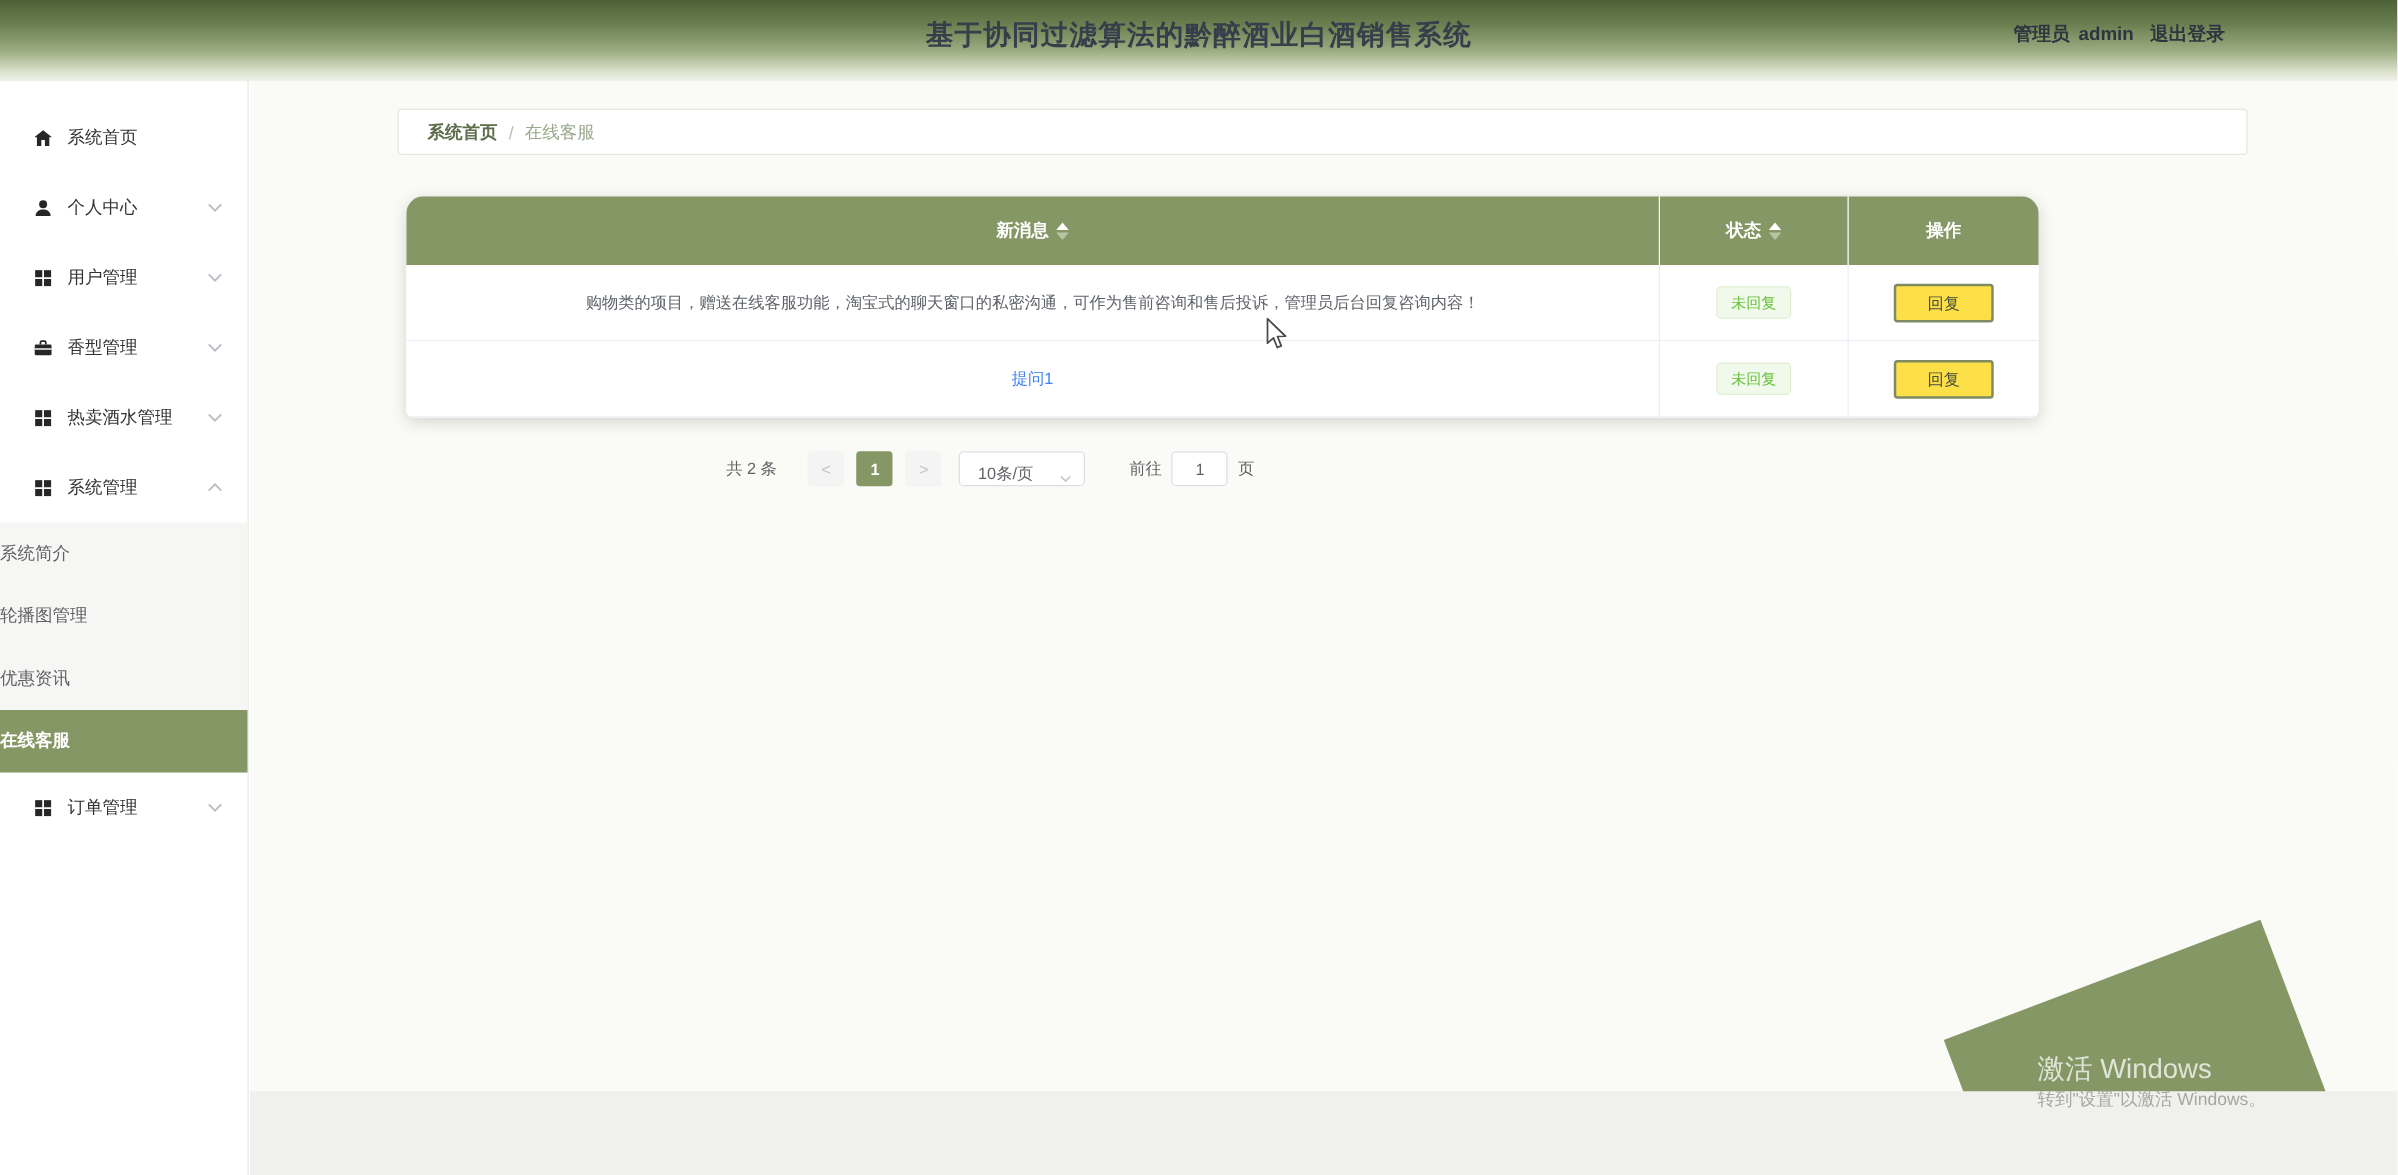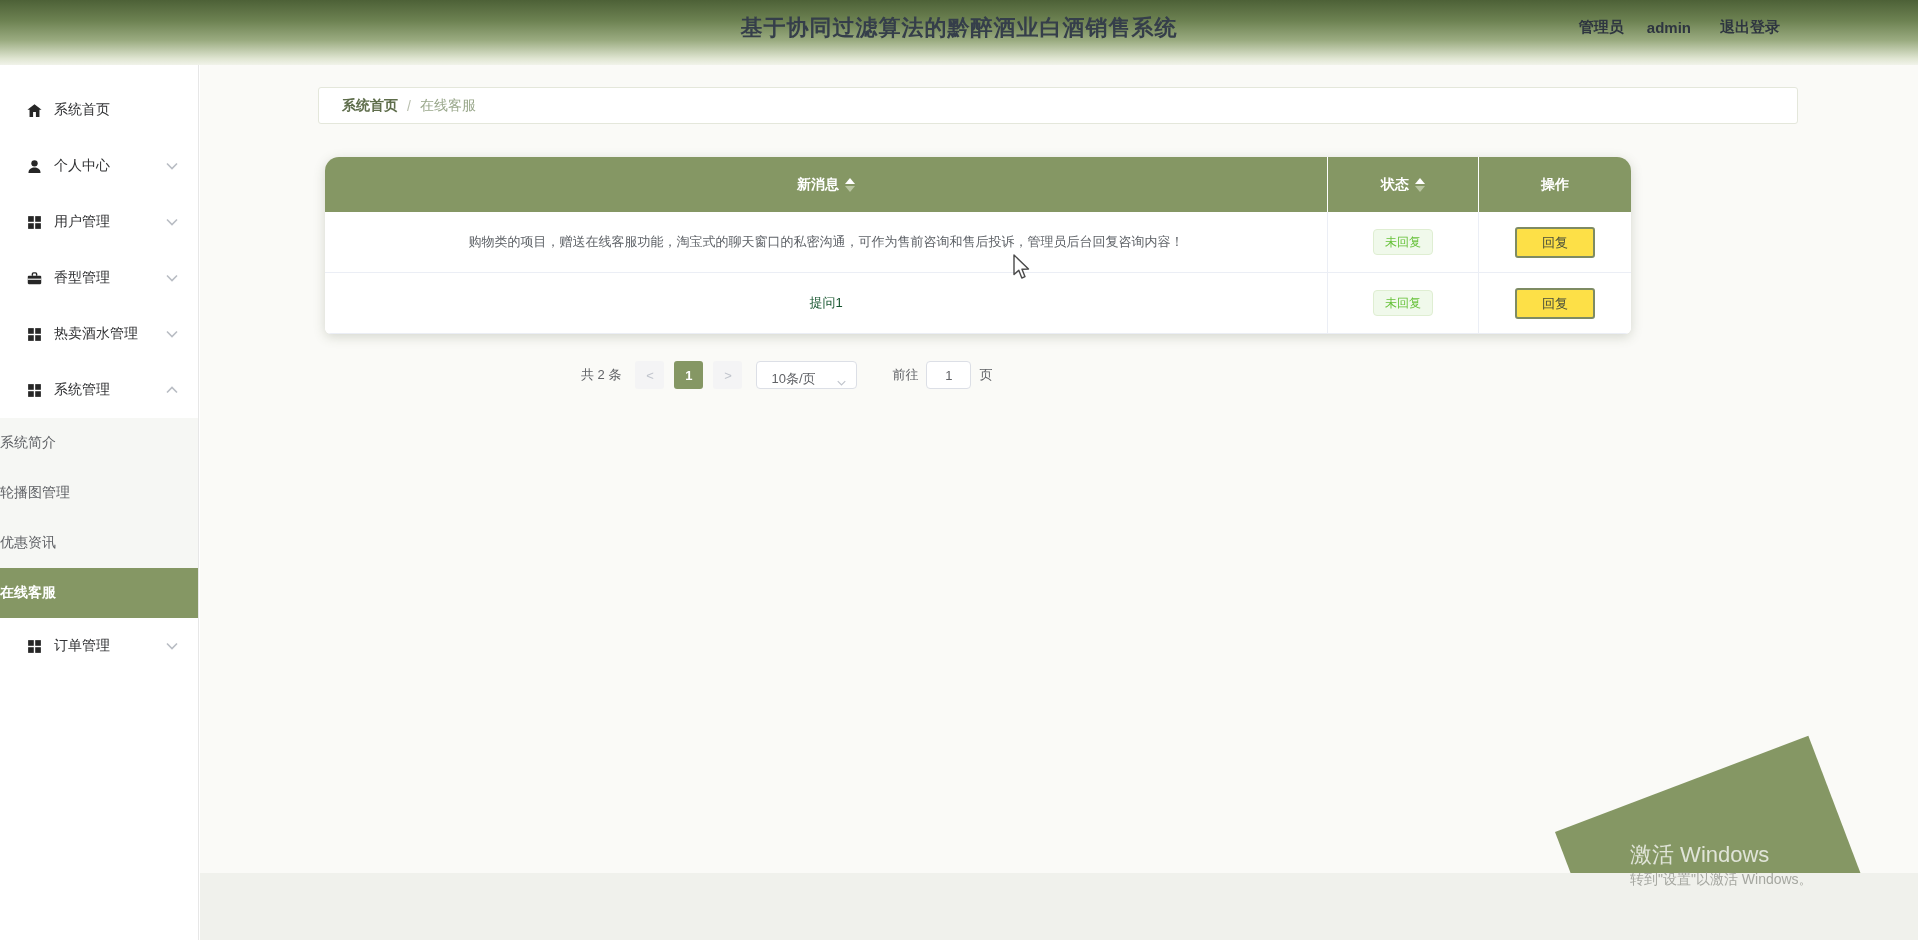--- a/index.html
+++ b/index.html
@@ -12,21 +12,21 @@
     background:linear-gradient(180deg,#4d6137 0%,#6d8252 32%,#9aab80 62%,#dfe5d1 90%,#f1f3ea 100%);
     z-index:5;
   }
   .header-title {
     position:absolute; left:0; right:0; top:0; height:55px;
     display:flex; align-items:center; justify-content:center;
     font-size:22px; font-weight:bold; color:#353e4a; letter-spacing:1px;
   }
   .header-user {
     position:absolute; right:138px; top:0; height:55px;
-    display:flex; align-items:center; gap:23px;
+    display:flex; align-items:center; gap:7px;
     font-size:15px; font-weight:bold; color:#2e3540;
   }
   .header-user .logout { margin-left:6px; cursor:pointer; }
 
   
   .sidebar {
     position:absolute; left:0; top:55px; width:199px; bottom:0;
     background:#fff; border-right:1px solid #e7e7e7; padding-top:27px; z-index:4;
   }
   .menu-item {
@@ -74,38 +74,38 @@
 
   .t-row { display:flex; height:61px; border-bottom:1px solid #ebeef5; background:#fff; }
   .t-cell {
     display:flex; align-items:center; justify-content:center;
     font-size:13px; text-align:center; padding:0 10px;
   }
   .t-cell.c1 { width:1003px; border-right:1px solid #ebeef5; }
   .t-cell.c2 { width:151px;  border-right:1px solid #ebeef5; }
   .t-cell.c3 { width:152px; }
   .msg-dark  { color:#5f6368; }
-  .msg-light { color:#14532d; }
+  .msg-light { color:#3b82f6; }
 
   .status-badge {
     background:#f0f9eb; border:1px solid #dfeed2; color:#67c23a;
     font-size:12px; padding:6px 11px; border-radius:4px; line-height:1;
   }
   .reply-btn {
     background:#fde047; border:2px solid #7e8b63; border-radius:3px;
     color:#474d3b; font-size:13px; padding:7px 25px; cursor:pointer; line-height:1;
     font-family:inherit;
   }
 
   
   .pagination {
     position:absolute; left:381px; top:306px; height:28px;
     display:flex; align-items:center; font-size:13px; color:#606266;
   }
-  .pg-total { margin-right:9px; }
+  .pg-total { margin-right:20px; }
   .pg-btn {
     width:29px; height:28px; border-radius:3px; background:#f4f4f5;
     display:flex; align-items:center; justify-content:center; margin:0 5px; cursor:pointer;
   }
   .pg-arrow { color:#c0c4cc; font-size:13px; }
   .pg-btn.current { background:#859764; color:#fff; font-weight:bold; }
   .pg-select {
     width:101px; height:28px; border:1px solid #dcdfe6; border-radius:4px; background:#fff;
     display:flex; align-items:flex-end; justify-content:space-between;
     padding:0 10px 0 14px; margin:0 9px; cursor:pointer; color:#606266;

